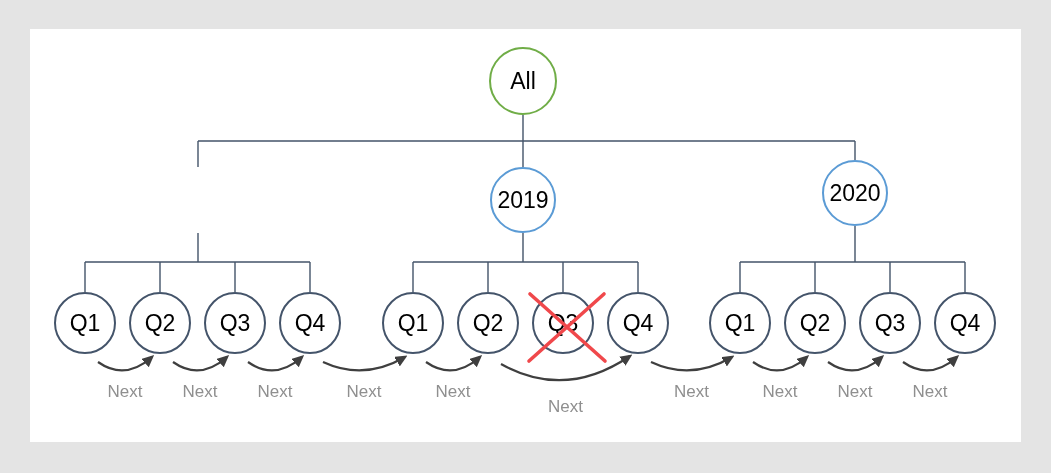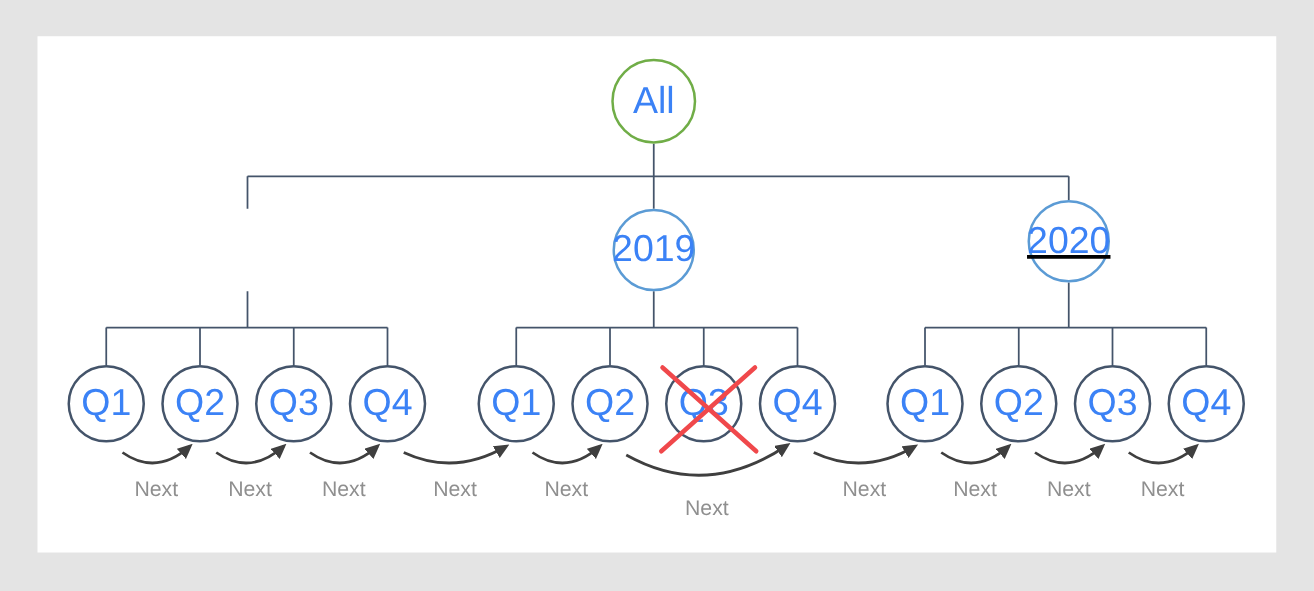--- a/index.html
+++ b/index.html
@@ -29,22 +29,22 @@
   #overlay-layer{z-index:4;}
   .node{
     position:absolute;
     z-index:3;
     background:#ffffff;
     border-radius:50%;
     display:flex;align-items:center;justify-content:center;
     box-sizing:border-box;
   }
   .node-label{
-    font-size:30px;
-    color:#3b82f6;
+    font-size:23px;
+    color:#000000;
     line-height:1;
     white-space:nowrap;
   }
   .next-label{
     position:absolute;
     z-index:3;
     transform:translate(-50%,-50%);
     font-size:17px;
     white-space:nowrap;
   }
@@ -100,21 +100,21 @@
     </div>
     <div class="node" style="left: 457px; top: 292px; width: 62px; height: 62px; border: 2px solid rgb(68, 84, 106);">
       <span class="node-label">Q2</span>
     </div>
     <div class="node" style="left: 532px; top: 292px; width: 62px; height: 62px; border: 2px solid rgb(68, 84, 106);">
       <span class="node-label">Q3</span>
     </div>
     <div class="node" style="left: 607px; top: 292px; width: 62px; height: 62px; border: 2px solid rgb(68, 84, 106);">
       <span class="node-label">Q4</span>
     </div>
-    <div class="node" style="left: 822px; top: 160px; width: 66px; height: 66px; border: 2px solid rgb(91, 155, 213); text-decoration: underline;">
+    <div class="node" style="left: 822px; top: 160px; width: 66px; height: 66px; border: 2px solid rgb(91, 155, 213);">
       <span class="node-label">2020</span>
     </div>
     <div class="node" style="left: 709px; top: 292px; width: 62px; height: 62px; border: 2px solid rgb(68, 84, 106);">
       <span class="node-label">Q1</span>
     </div>
     <div class="node" style="left: 784px; top: 292px; width: 62px; height: 62px; border: 2px solid rgb(68, 84, 106);">
       <span class="node-label">Q2</span>
     </div>
     <div class="node" style="left: 859px; top: 292px; width: 62px; height: 62px; border: 2px solid rgb(68, 84, 106);">
       <span class="node-label">Q3</span>

